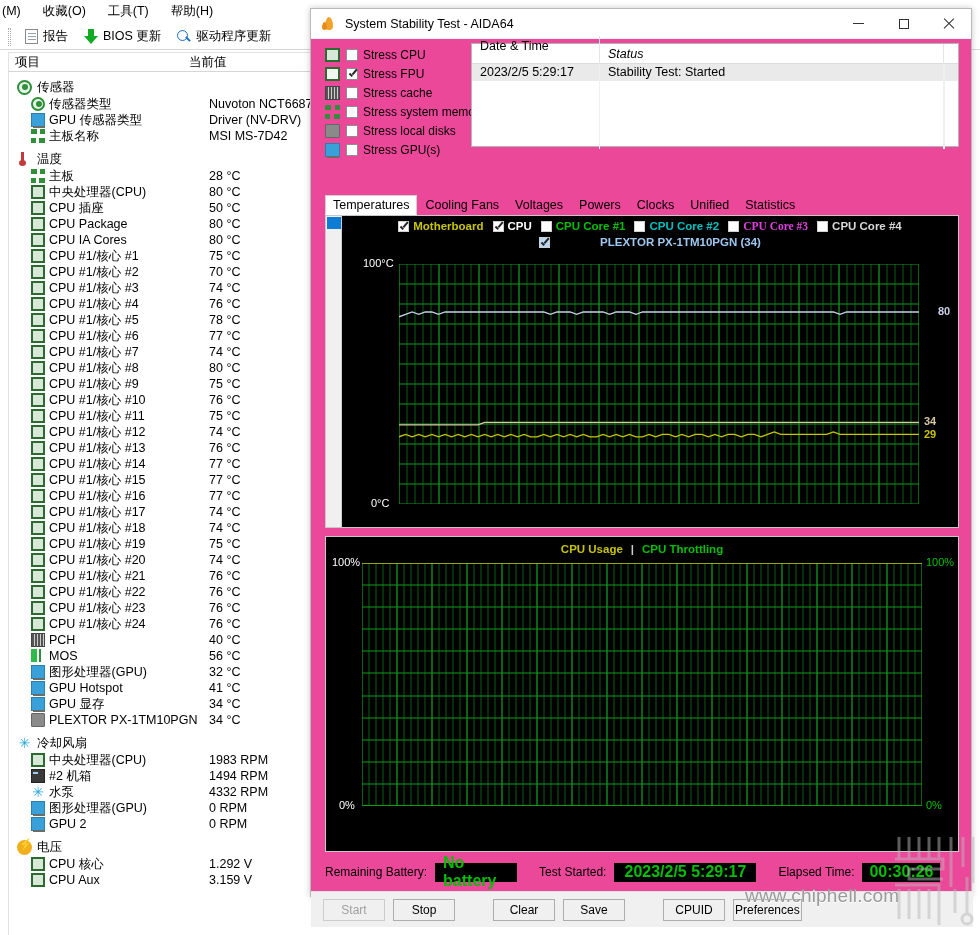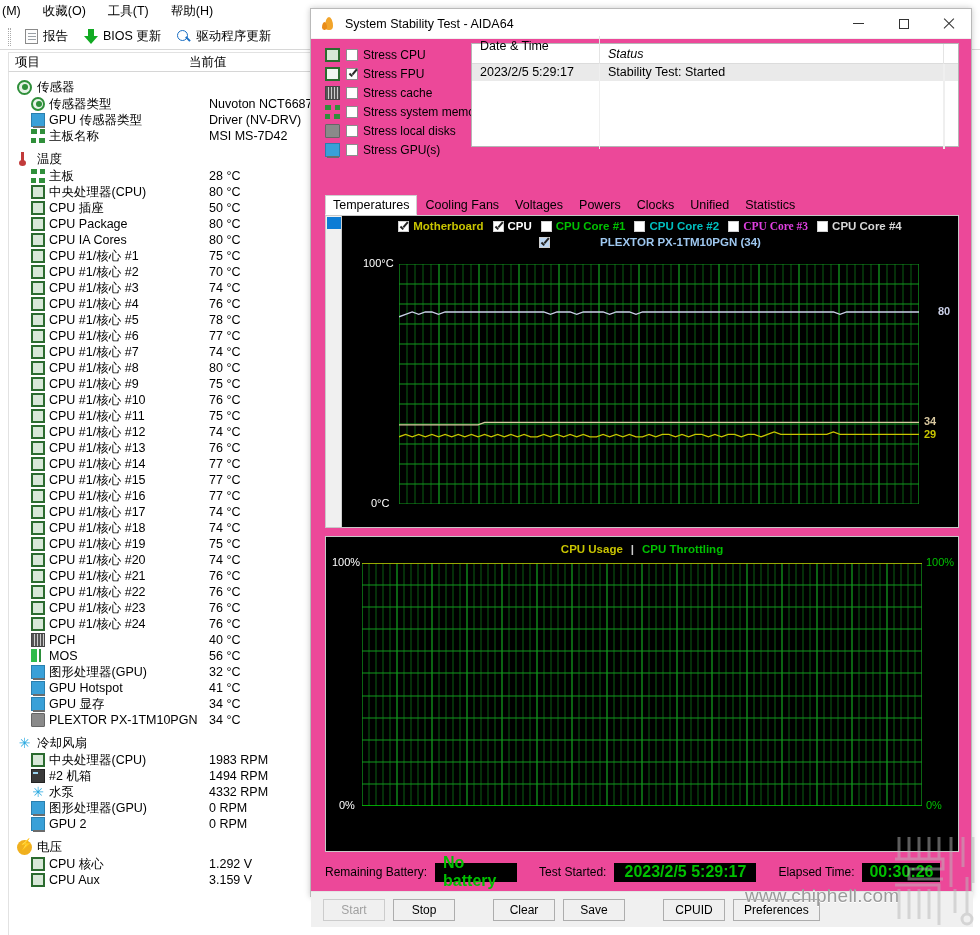--- a/index.html
+++ b/index.html
@@ -156,21 +156,21 @@
 
   .usage-title { position: absolute; top: 6px; left: 0; right: 0; text-align: center; font-size: 11.5px; font-weight: bold; }
 
   .statusrow { position: absolute; left: 14px; top: 822px; width: 634px; height: 22px; display: flex; align-items: center; }
   .statusrow .slbl { font-size: 12px; margin-right: 8px; }
   .statusfield { background: #000; height: 19px; display: flex; align-items: center; justify-content: center;
                  font-size: 16px; font-weight: bold; margin-right: 22px; padding: 0 8px; }
 
   .btnrow { position: absolute; left: 0; top: 852px; width: 662px; height: 36px; background: #f0f0f0;
             border-top: 1px solid #e3e3e3; display: flex; align-items: center; padding-left: 12px; }
-  .btn { height: 22px; min-width: 62px; padding: 0 10px; background: #f0f0f0; border: 1px solid #adadad;
+  .btn { height: 22px; min-width: 62px; padding: 0 1px; background: #f0f0f0; border: 1px solid #adadad;
          font-size: 12px; display: flex; align-items: center; justify-content: center; margin-right: 8px; color: #000;}
   .btn.disabled { color: #a0a0a0; border-color: #cccccc; background:#f0f0f0; }
   .btn.gap { margin-left: 30px; }
 
   
   .wm { position: absolute; left: 745px; top: 885px; font-size: 19px; color: #9a9a9a;
         text-shadow: 0 1px 0 #fff; letter-spacing: .2px; }
   .wmlogo { position: absolute; left: 893px; top: 833px; width: 86px; height: 100px; opacity: .5; }
 </style>
 </head>

